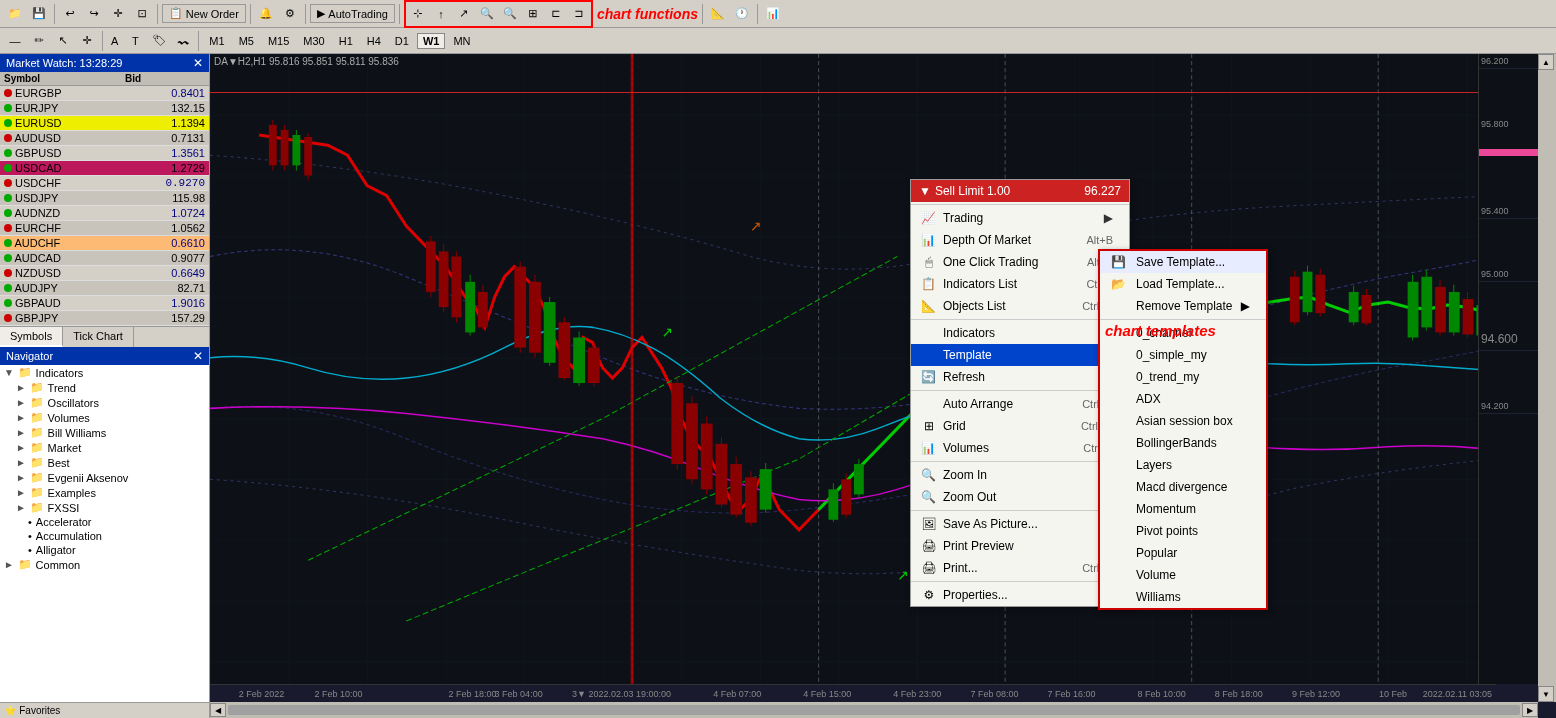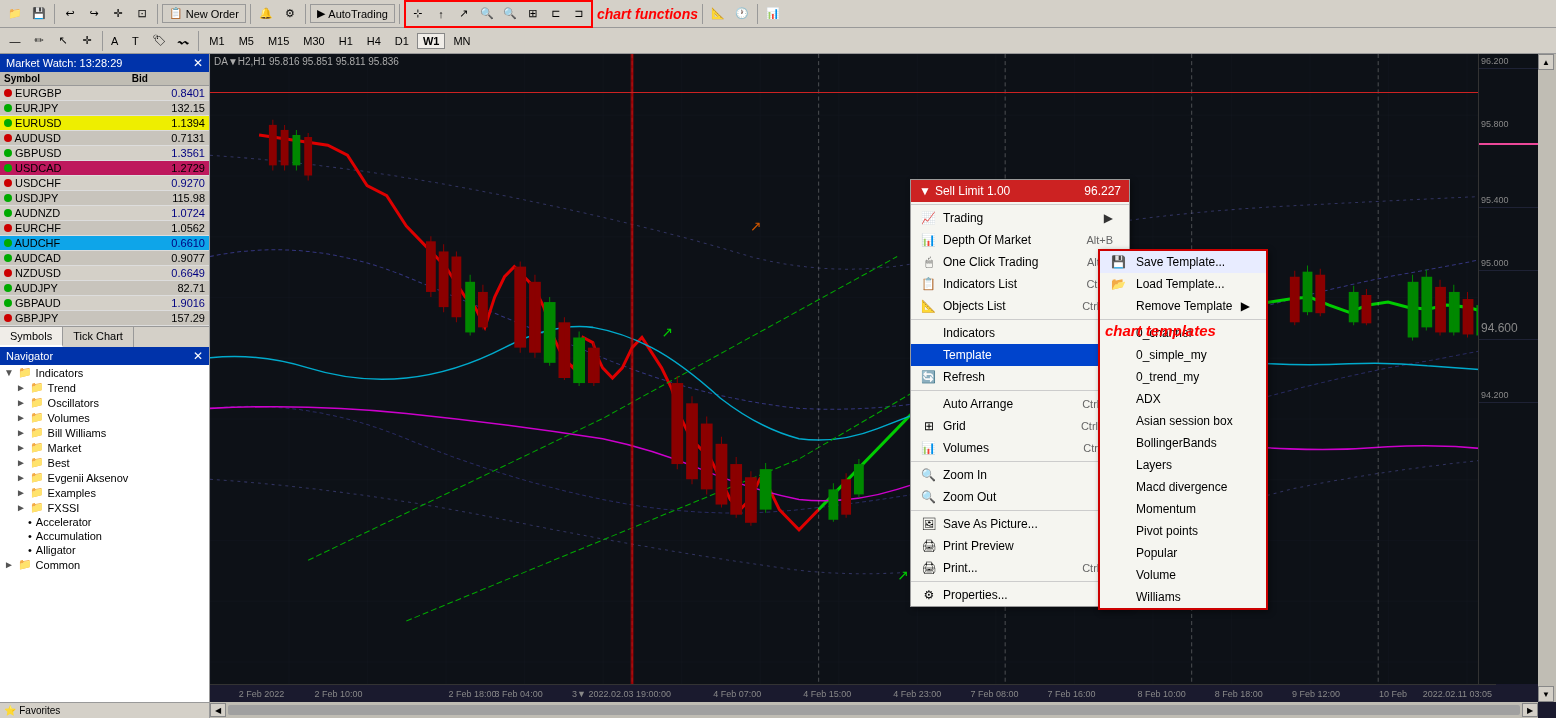--- a/index.html
+++ b/index.html
@@ -362,35 +362,35 @@
             <tr style="background: rgb(212, 208, 200);">
               <td><span class="dot-green"></span> GBPUSD</td>
               <td style="text-align: right; color: rgb(0, 0, 128);">1.3561</td>
             </tr>
             <tr style="background: #be185d;">
               <td><span class="dot-green"></span> USDCAD</td>
               <td style="text-align: right; color: rgb(0, 0, 0);">1.2729</td>
             </tr>
             <tr style="background: rgb(212, 208, 200);">
               <td><span class="dot-red"></span> USDCHF</td>
-              <td style="text-align: right; color: rgb(0, 0, 128);">0.9270</td>
+              <td style="text-align: right; color: rgb(0, 0, 128); font-family: Liberation Mono, monospace;">0.9270</td>
             </tr>
             <tr style="background: rgb(200, 196, 188);">
               <td><span class="dot-green"></span> USDJPY</td>
               <td style="text-align: right; color: rgb(0, 0, 0);">115.98</td>
             </tr>
             <tr style="background: rgb(212, 208, 200);">
               <td><span class="dot-green"></span> AUDNZD</td>
               <td style="text-align: right; color: rgb(0, 0, 128);">1.0724</td>
             </tr>
             <tr style="background: rgb(200, 196, 188);">
               <td><span class="dot-red"></span> EURCHF</td>
               <td style="text-align: right; color: rgb(0, 0, 0);">1.0562</td>
             </tr>
-            <tr style="background: #0ea5e9;">
+            <tr style="background: #fdba74;">
               <td><span class="dot-green"></span> AUDCHF</td>
               <td style="text-align: right; color: rgb(0, 0, 128);">0.6610</td>
             </tr>
             <tr style="background: rgb(200, 196, 188);">
               <td><span class="dot-green"></span> AUDCAD</td>
               <td style="text-align: right; color: rgb(0, 0, 0);">0.9077</td>
             </tr>
             <tr style="background: rgb(212, 208, 200);">
               <td><span class="dot-red"></span> NZDUSD</td>
               <td style="text-align: right; color: rgb(0, 0, 128);">0.6649</td>
@@ -675,21 +675,21 @@
       <span class="time-label" style="left:67%;">7 Feb 16:00</span>
       <span class="time-label" style="left:74%;">8 Feb 10:00</span>
       <span class="time-label" style="left:80%;">8 Feb 18:00</span>
       <span class="time-label" style="left:86%;">9 Feb 12:00</span>
       <span class="time-label" style="left:92%;">10 Feb</span>
       <span class="time-label" style="left:97%;">2022.02.11 03:05</span>
     </div>
 
     <div style="position:absolute; top:0; right:18px; width:60px; height:calc(100% - 34px); background:#0d1117; border-left:1px solid #333; z-index:20;">
       <div style="color:#888; font-size:9px; padding:2px 2px; border-bottom:1px solid #1e2235;">96.200</div>
-      <div style="color:#888; font-size:9px; padding:50px 2px 14px; border-bottom:2px solid #ec4899;">95.800</div>
+      <div style="color:#888; font-size:9px; padding:50px 2px 20px; border-bottom:7px solid #ec4899;">95.800</div>
       <div style="color:#888; font-size:9px; padding:50px 2px 2px; border-bottom:1px solid #1e2235;">95.400</div>
       <div style="color:#888; font-size:9px; padding:50px 2px 2px; border-bottom:1px solid #1e2235;">95.000</div>
       <div style="color:#888; font-size:12px; padding:50px 2px 4px; border-bottom:1px solid #1e2235;">94.600</div>
       <div style="color:#888; font-size:9px; padding:50px 2px 2px; border-bottom:1px solid #1e2235;">94.200</div>
     </div>
 
     <div style="position:absolute; top:38px; left:0; right:78px; height:1px; background:#cc2222; z-index:15;"></div>
     <div style="position:absolute; top:30px; right:18px; background:#cc2222; color:white; font-size:9px; padding:1px 3px; z-index:16; width:60px; text-align:center;">96.227</div>
 
     <div class="context-menu-main">

